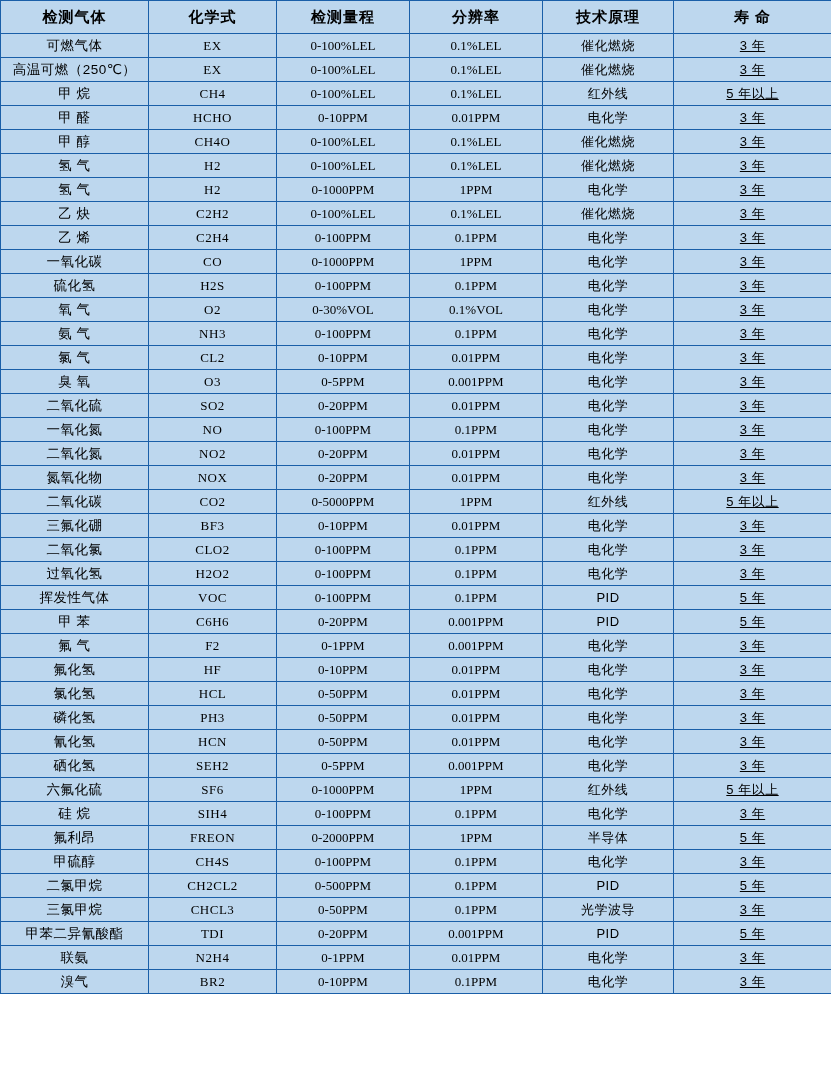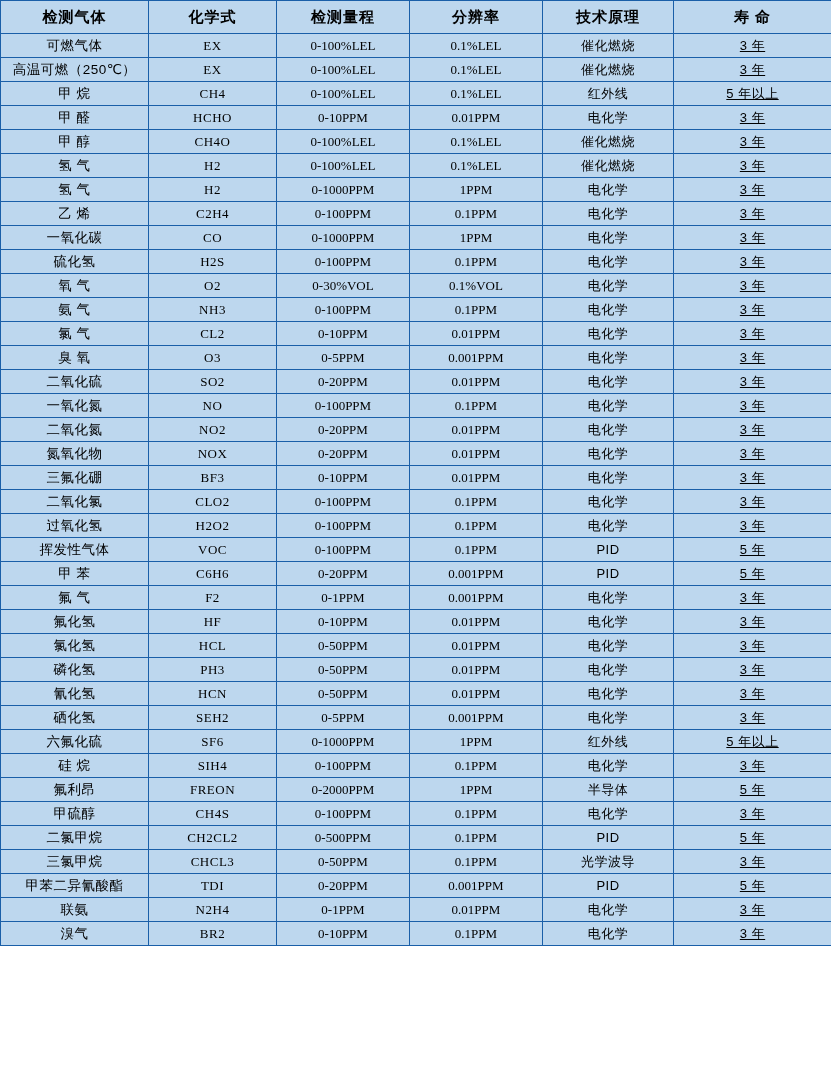--- a/index.html
+++ b/index.html
@@ -144,20 +144,28 @@
       </tr>
       <tr>
         <td class="name">氢 气</td>
         <td class="formula">H2</td>
         <td class="range">0-1000PPM</td>
         <td class="res">1PPM</td>
         <td class="principle">电化学</td>
         <td class="life">3 年</td>
       </tr>
       <tr>
+        <td class="name">乙 炔</td>
+        <td class="formula">C2H2</td>
+        <td class="range">0-100%LEL</td>
+        <td class="res">0.1%LEL</td>
+        <td class="principle">催化燃烧</td>
+        <td class="life">3 年</td>
+      </tr>
+      <tr>
         <td class="name">乙 烯</td>
         <td class="formula">C2H4</td>
         <td class="range">0-100PPM</td>
         <td class="res">0.1PPM</td>
         <td class="principle">电化学</td>
         <td class="life">3 年</td>
       </tr>
       <tr>
         <td class="name">一氧化碳</td>
         <td class="formula">CO</td>
@@ -230,20 +238,28 @@
         <td class="principle">电化学</td>
         <td class="life">3 年</td>
       </tr>
       <tr>
         <td class="name">氮氧化物</td>
         <td class="formula">NOX</td>
         <td class="range">0-20PPM</td>
         <td class="res">0.01PPM</td>
         <td class="principle">电化学</td>
         <td class="life">3 年</td>
+      </tr>
+      <tr>
+        <td class="name">二氧化碳</td>
+        <td class="formula">CO2</td>
+        <td class="range">0-5000PPM</td>
+        <td class="res">1PPM</td>
+        <td class="principle">红外线</td>
+        <td class="life">5 年以上</td>
       </tr>
       <tr>
         <td class="name">三氟化硼</td>
         <td class="formula">BF3</td>
         <td class="range">0-10PPM</td>
         <td class="res">0.01PPM</td>
         <td class="principle">电化学</td>
         <td class="life">3 年</td>
       </tr>
       <tr>

